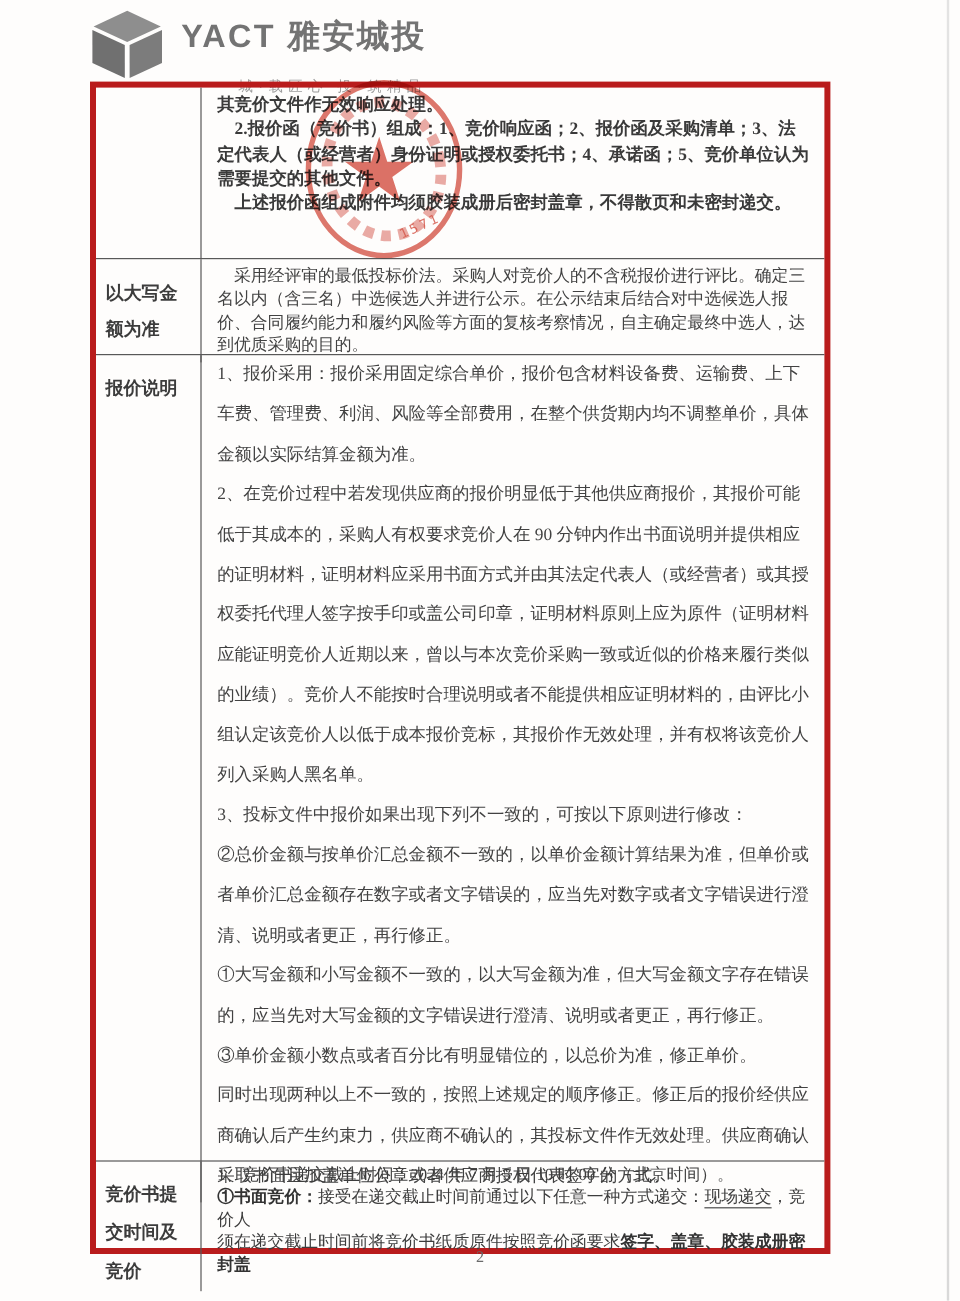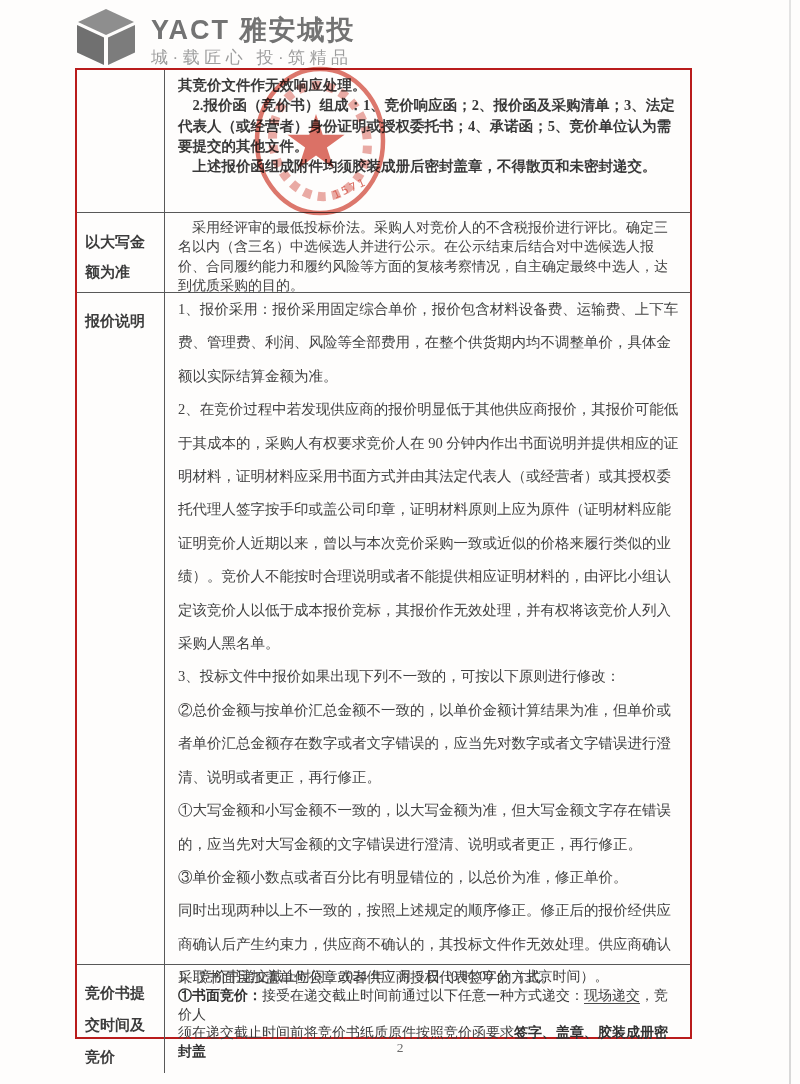--- a/index.html
+++ b/index.html
@@ -15,25 +15,25 @@
   .scan-edge-right { position:absolute; top:0; right:9px; width:2px; height:1084px;
     background:linear-gradient(#d8d8d8,#c9c9c9); opacity:.7; }
 
   
   .letterhead { position:absolute; left:75px; top:8px; height:58px; display:flex; align-items:flex-start; }
   .cube { width:62px; height:58px; margin-right:14px; }
   .brand-block { padding-top:8px; }
   .brand-name { font-family:"Liberation Sans","DejaVu Sans",sans-serif;
     font-size:27px; font-weight:700; color:#737373; letter-spacing:2px; line-height:28px; }
   .brand-tagline { font-family:"Liberation Sans","DejaVu Sans",sans-serif;
-    font-size:17px; color:#9d9d9d; letter-spacing:4.5px; margin-top:2px; }
+    font-size:12px; color:#9d9d9d; letter-spacing:4.5px; margin-top:20px;text-align:right; }
 
   
   .doc-table { position:absolute; left:75px; top:68px; width:617px;
-    border:2px solid #b91c1c; }
+    border:5px solid #b91c1c; }
   .row { display:grid; grid-template-columns:88px 1fr; }
   .row + .row { border-top:1px solid #585858; }
   .cell-label { border-right:1px solid #585858; font-weight:700; color:#3c3c3c;
     font-size:15px; padding:8px 6px 0 8px; line-height:30px; }
   .cell-body { padding:5px 10px 4px 13px; }
 
   .r1 { height:142px; }
   .r1 .cell-body p { font-size:14.5px; line-height:20.3px; font-weight:700; color:#3a3a3a; }
   .r1 .cell-body p.indent { text-indent:1em; }
 

